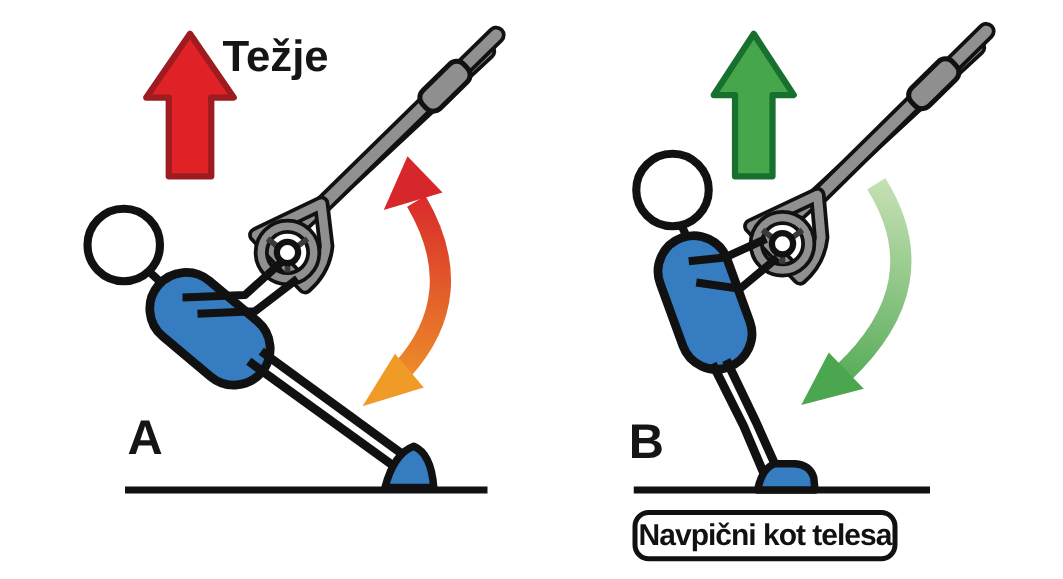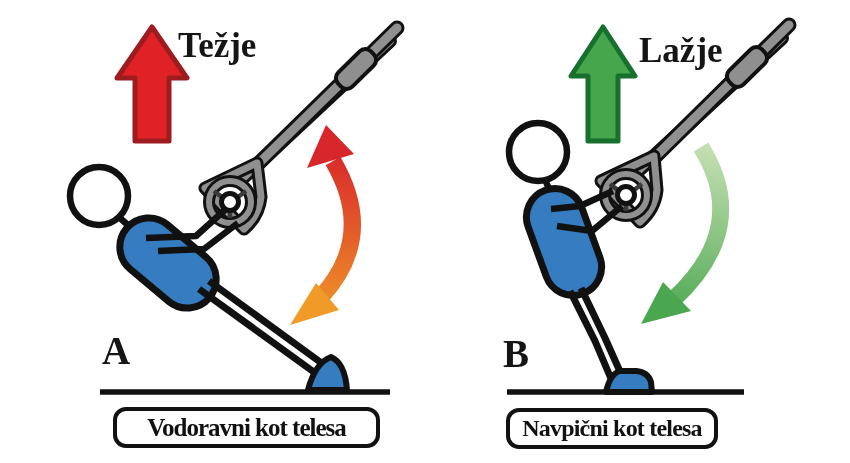--- a/index.html
+++ b/index.html
@@ -1,18 +1,18 @@
 <!DOCTYPE html>
 <html><head>
 <meta charset="utf-8">
 <style>
   html,body{margin:0;padding:0;background:#fff;}
   .stage{
     position:relative;width:850px;height:463px;background:#ffffff;overflow:hidden;
-    font-family:Liberation Serif, serif;color:#111;
+    font-family:Liberation Sans, sans-serif;color:#111;
   }
   .stage svg{position:absolute;left:0;top:0;}
   .effort-label{
     position:absolute;font-weight:bold;font-size:35px;line-height:1;color:#151515;
     letter-spacing:0px;
   }
   .effort-label.left{left:178px;top:28px;}
   .effort-label.right{left:639px;top:33px;}
   .panel-letter{
     position:absolute;font-weight:bold;font-size:39px;line-height:1;color:#151515;
@@ -127,25 +127,21 @@
       <polyline points="557,226 592,231 622,206" fill="none" stroke="#111" stroke-width="6.5" stroke-linejoin="round"></polyline>
       <polyline points="570,291 595,341 612,381" fill="none" stroke="#111" stroke-width="7" stroke-linejoin="round"></polyline>
       <polyline points="581,288 605,338 622,376" fill="none" stroke="#111" stroke-width="7" stroke-linejoin="round"></polyline>
       <path d="M606,392 L652,392 L651,382 Q648,372 636,371 L620,371 Q610,374 606,392 Z" stroke="#111" stroke-width="6" stroke-linejoin="round" fill="#357cc0"></path>
     </g>
 
     <path d="M588,141 L588,76 L571,76 L603,27 L635,76 L618,76 L618,141 Z" stroke-width="5" stroke-linejoin="round" fill="#46a64b" stroke="#17702d"></path>
   </svg>
 
   <div class="effort-label left">Težje</div>
-  <div class="effort-label right">Lažje</div>
 
   <div class="panel-letter left">A</div>
   <div class="panel-letter right">B</div>
 
-  <div class="caption-box left">
-    <span>Vodoravni kot telesa</span>
-  </div>
   <div class="caption-box right">
     <span>Navpični kot telesa</span>
   </div>
 
 </div>
 
 </body></html>

